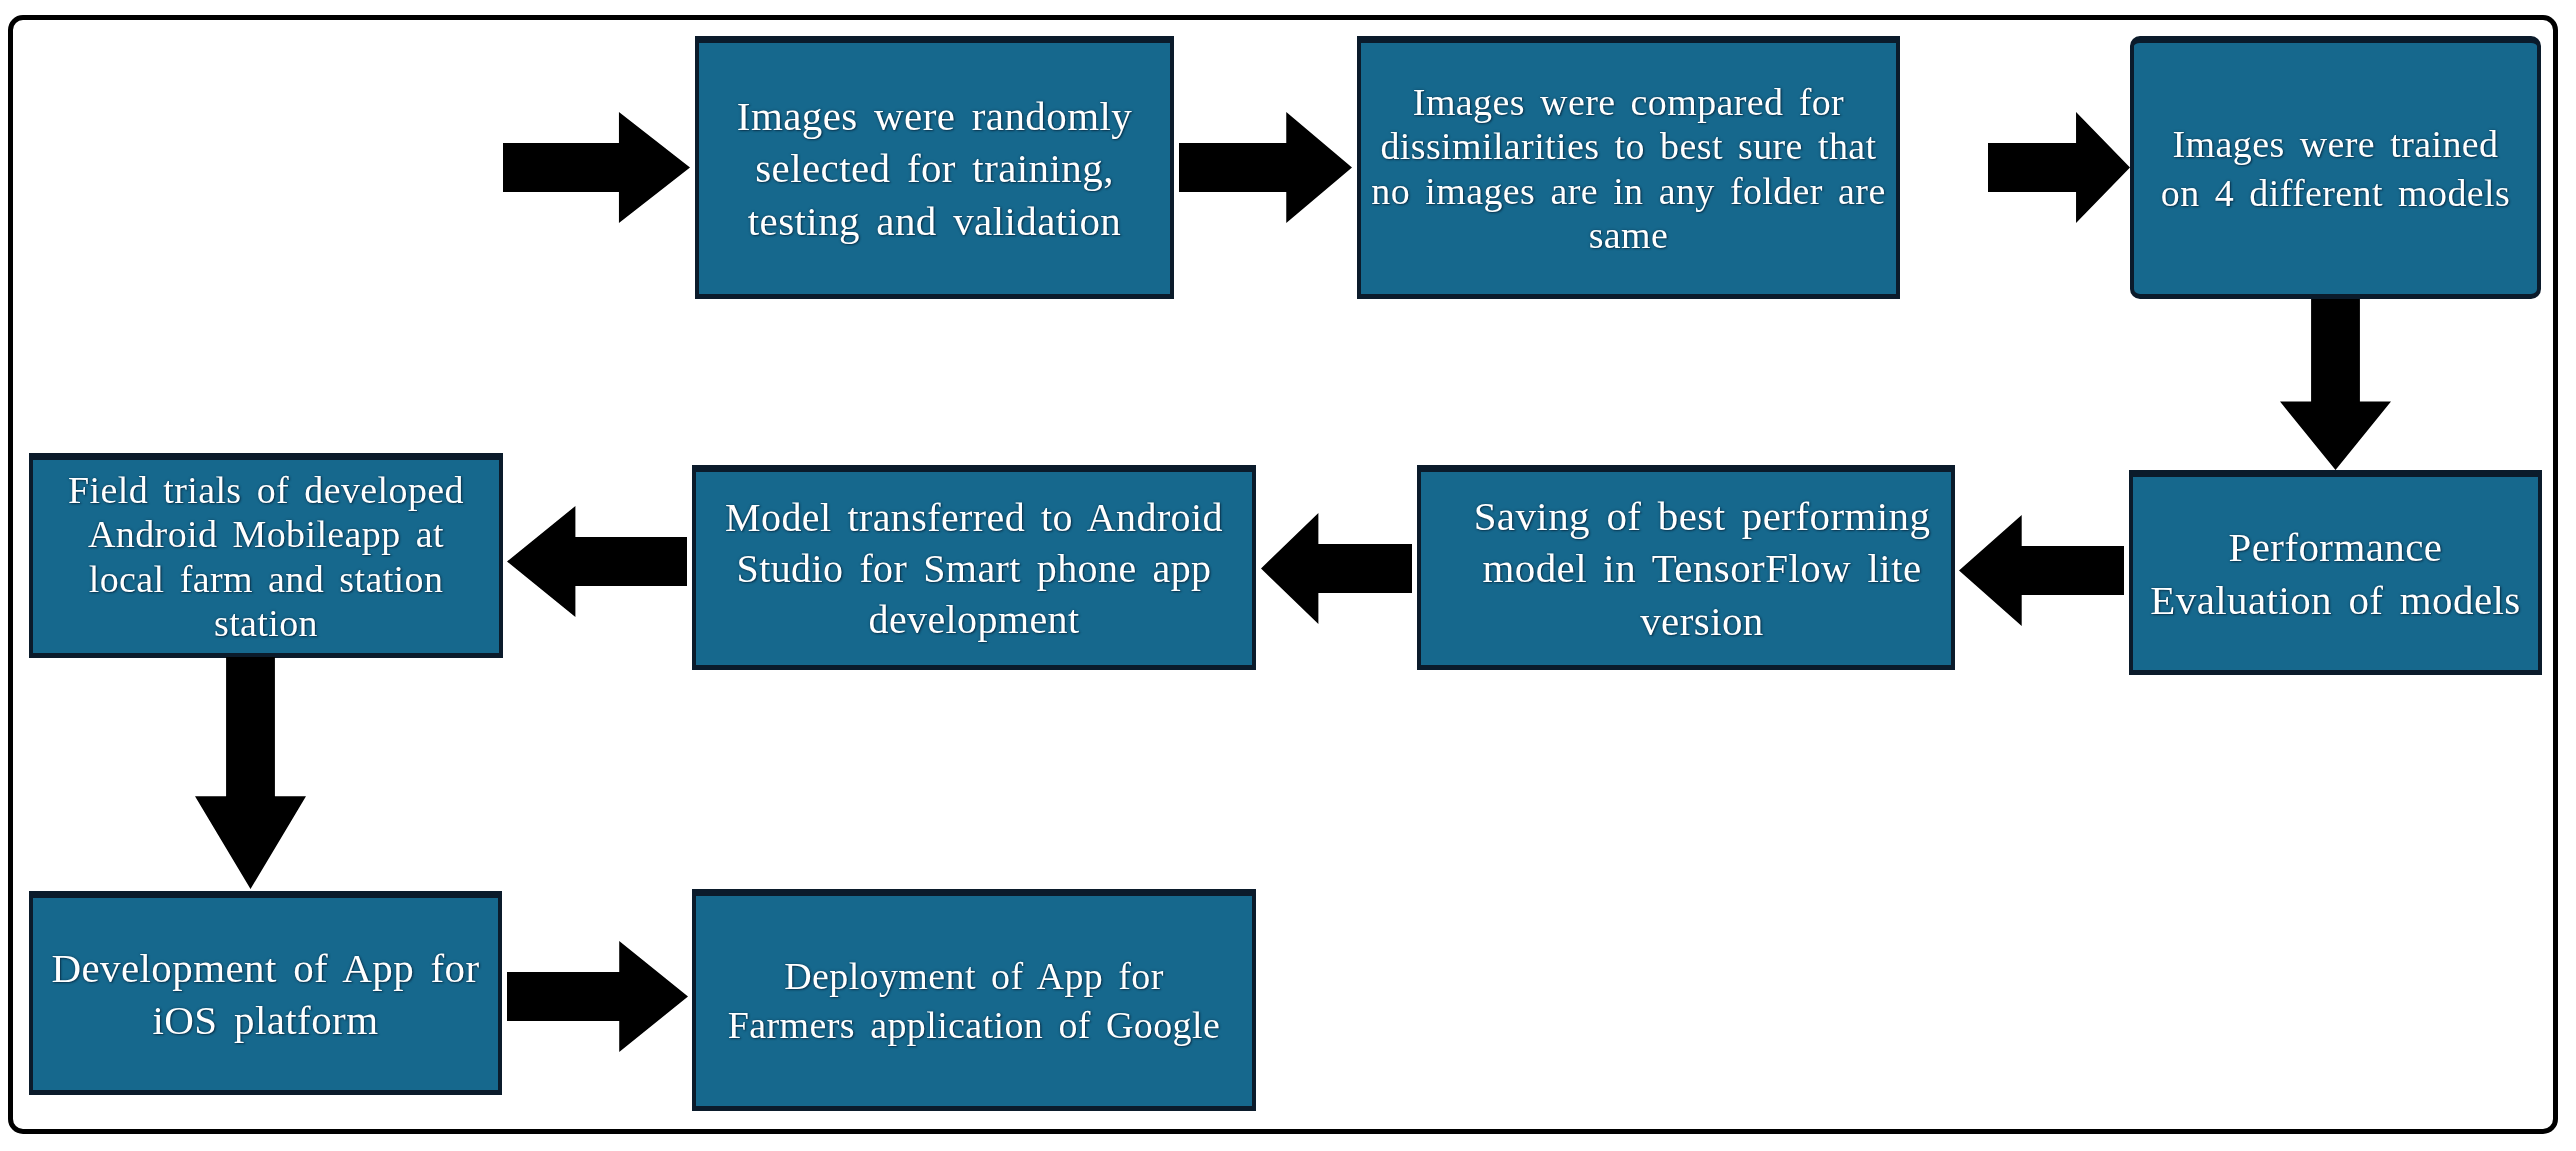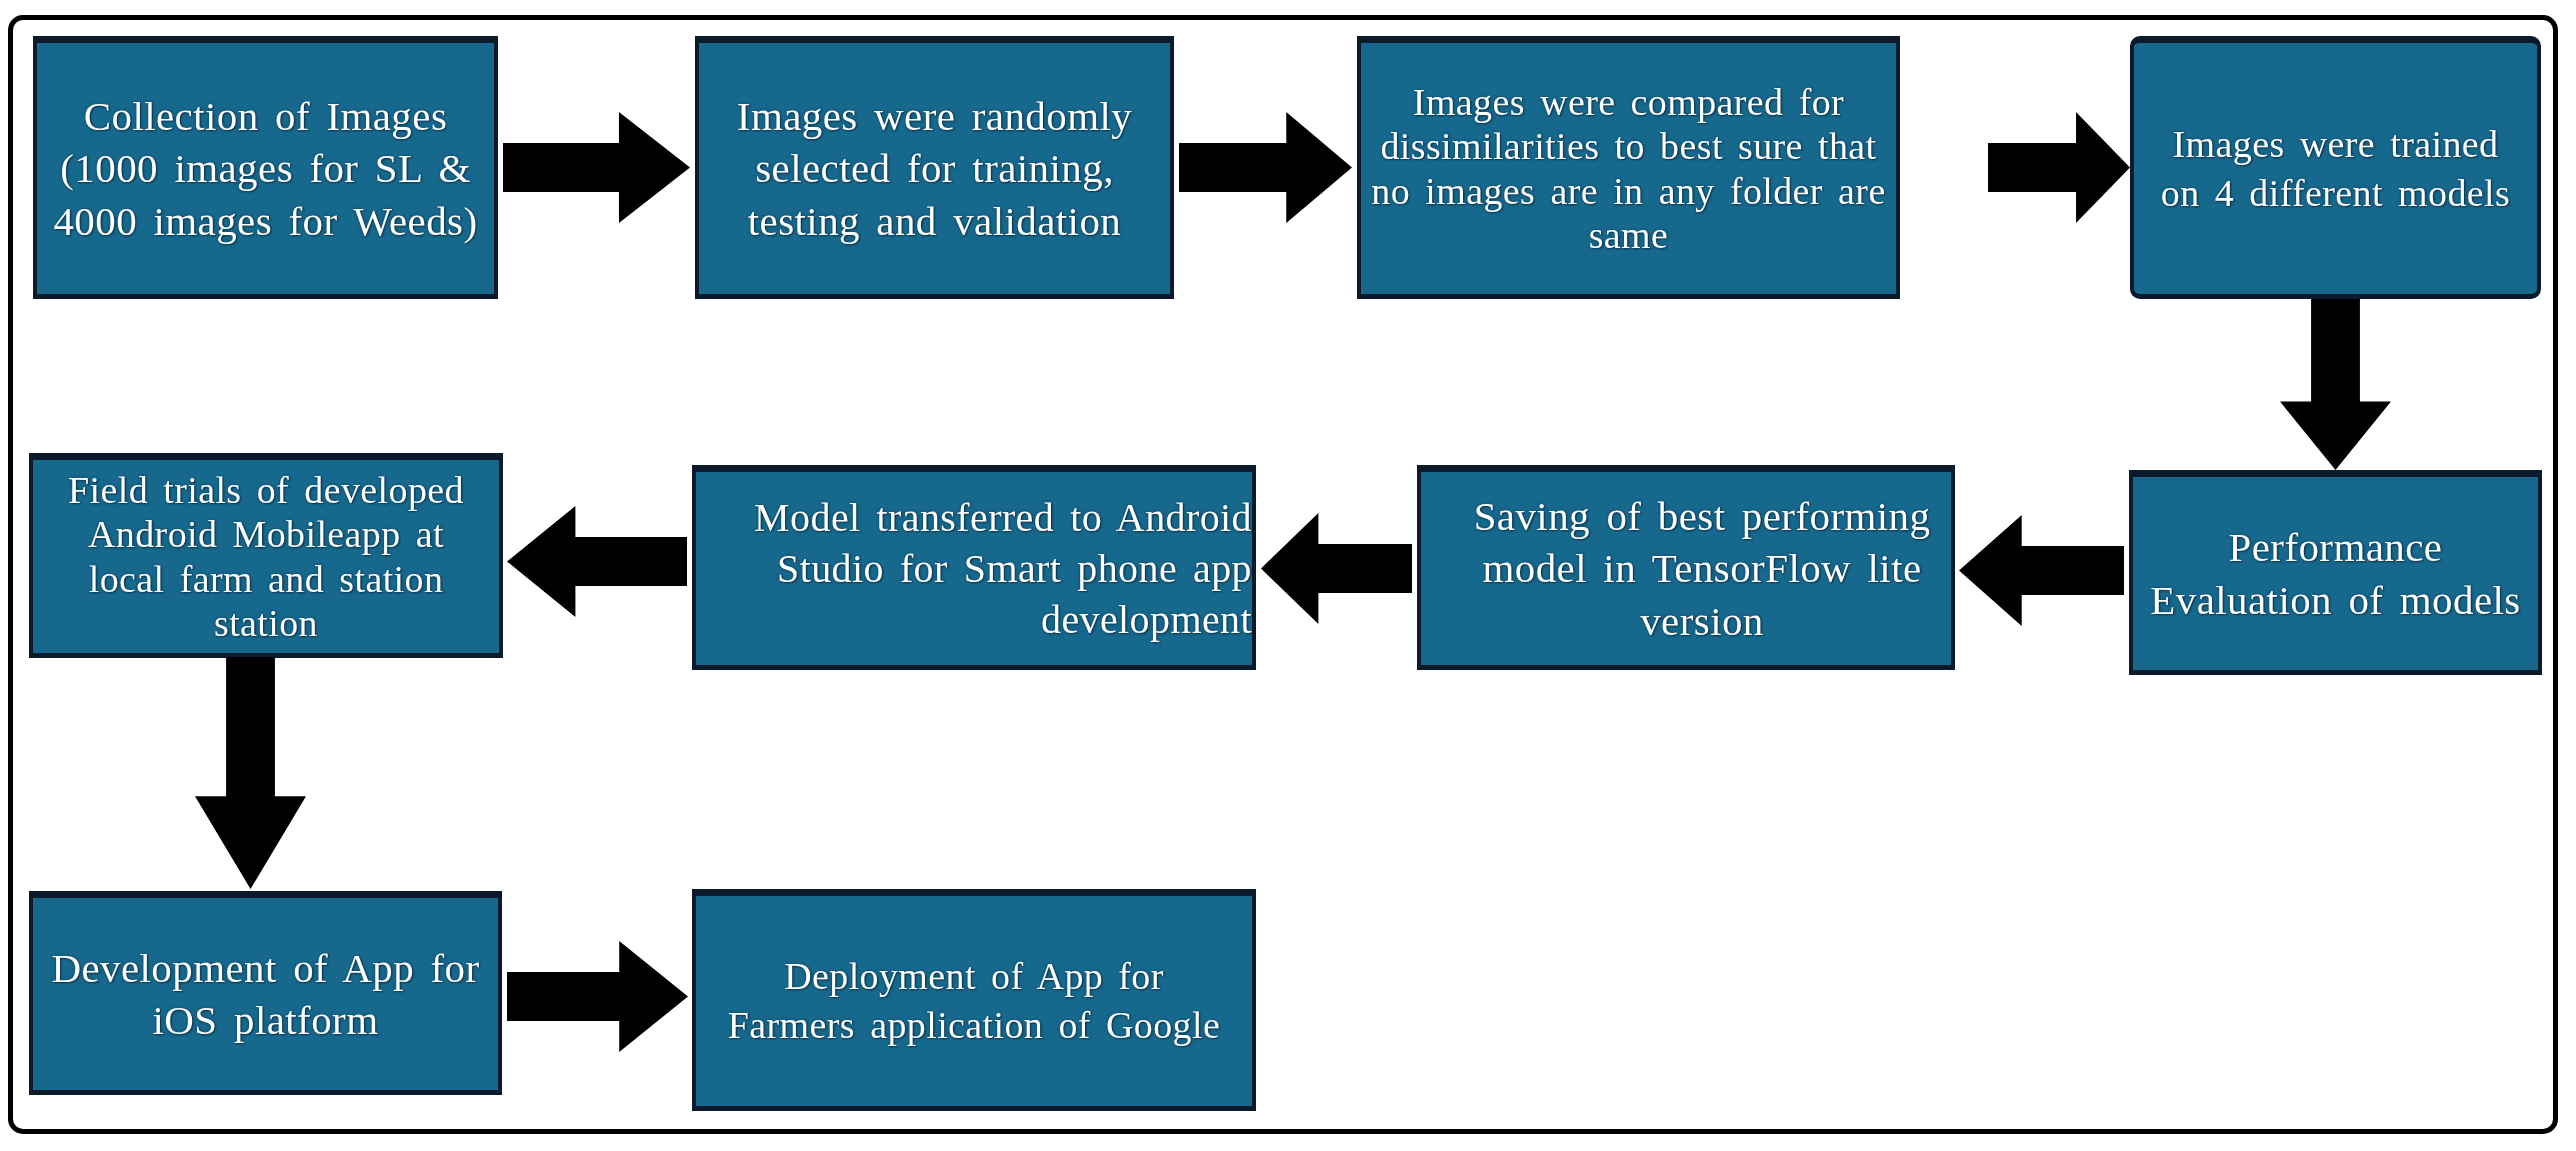--- a/index.html
+++ b/index.html
@@ -40,42 +40,37 @@
     text-align:center;
     color:var(--text);
     font-size:41px;
     line-height:1.28;
     word-spacing:0.14em;
     letter-spacing:0.01em;
     text-shadow:1.2px 1.2px 1.7px rgba(5,25,45,0.55), 0 0 2.9px rgba(5,25,45,0.45);
   }
   .box .line{display:block;white-space:nowrap;}
   .fs66{font-size:38px;}
-  .fs68{font-size:40px;align-items:flex-end;}
+  .fs68{font-size:40px;}
   .lines4{line-height:1.16;}
   .arrow{
     position:absolute;
     background:var(--arrow);
   }
   .arrow.right{clip-path:polygon(0 28%, 62% 28%, 62% 0, 100% 50%, 62% 100%, 62% 72%, 0 72%);}
   .arrow.left{clip-path:polygon(100% 28%, 38% 28%, 38% 0, 0 50%, 38% 100%, 38% 72%, 100% 72%);}
   .arrow.down{clip-path:polygon(28% 0, 72% 0, 72% 60%, 100% 60%, 50% 100%, 0 60%, 28% 60%);}
 </style>
 </head>
 <body>
 
 <div class="canvas">
 
   <div class="frame"></div>
 
-  <div class="box" style="left:33px;top:36px;width:465px;height:263px;">
-    <span class="line">Collection of Images</span>
-    <span class="line">(1000 images for SL &amp;</span>
-    <span class="line">4000 images for Weeds)</span>
-  </div>
 
   <div class="arrow right" style="left:503px;top:112px;width:187px;height:111px;"></div>
 
   <div class="box" style="left:695px;top:36px;width:479px;height:263px;">
     <span class="line">Images were randomly</span>
     <span class="line">selected for training,</span>
     <span class="line">testing and validation</span>
   </div>
 
   <div class="arrow right" style="left:1179px;top:112px;width:173px;height:111px;"></div>

